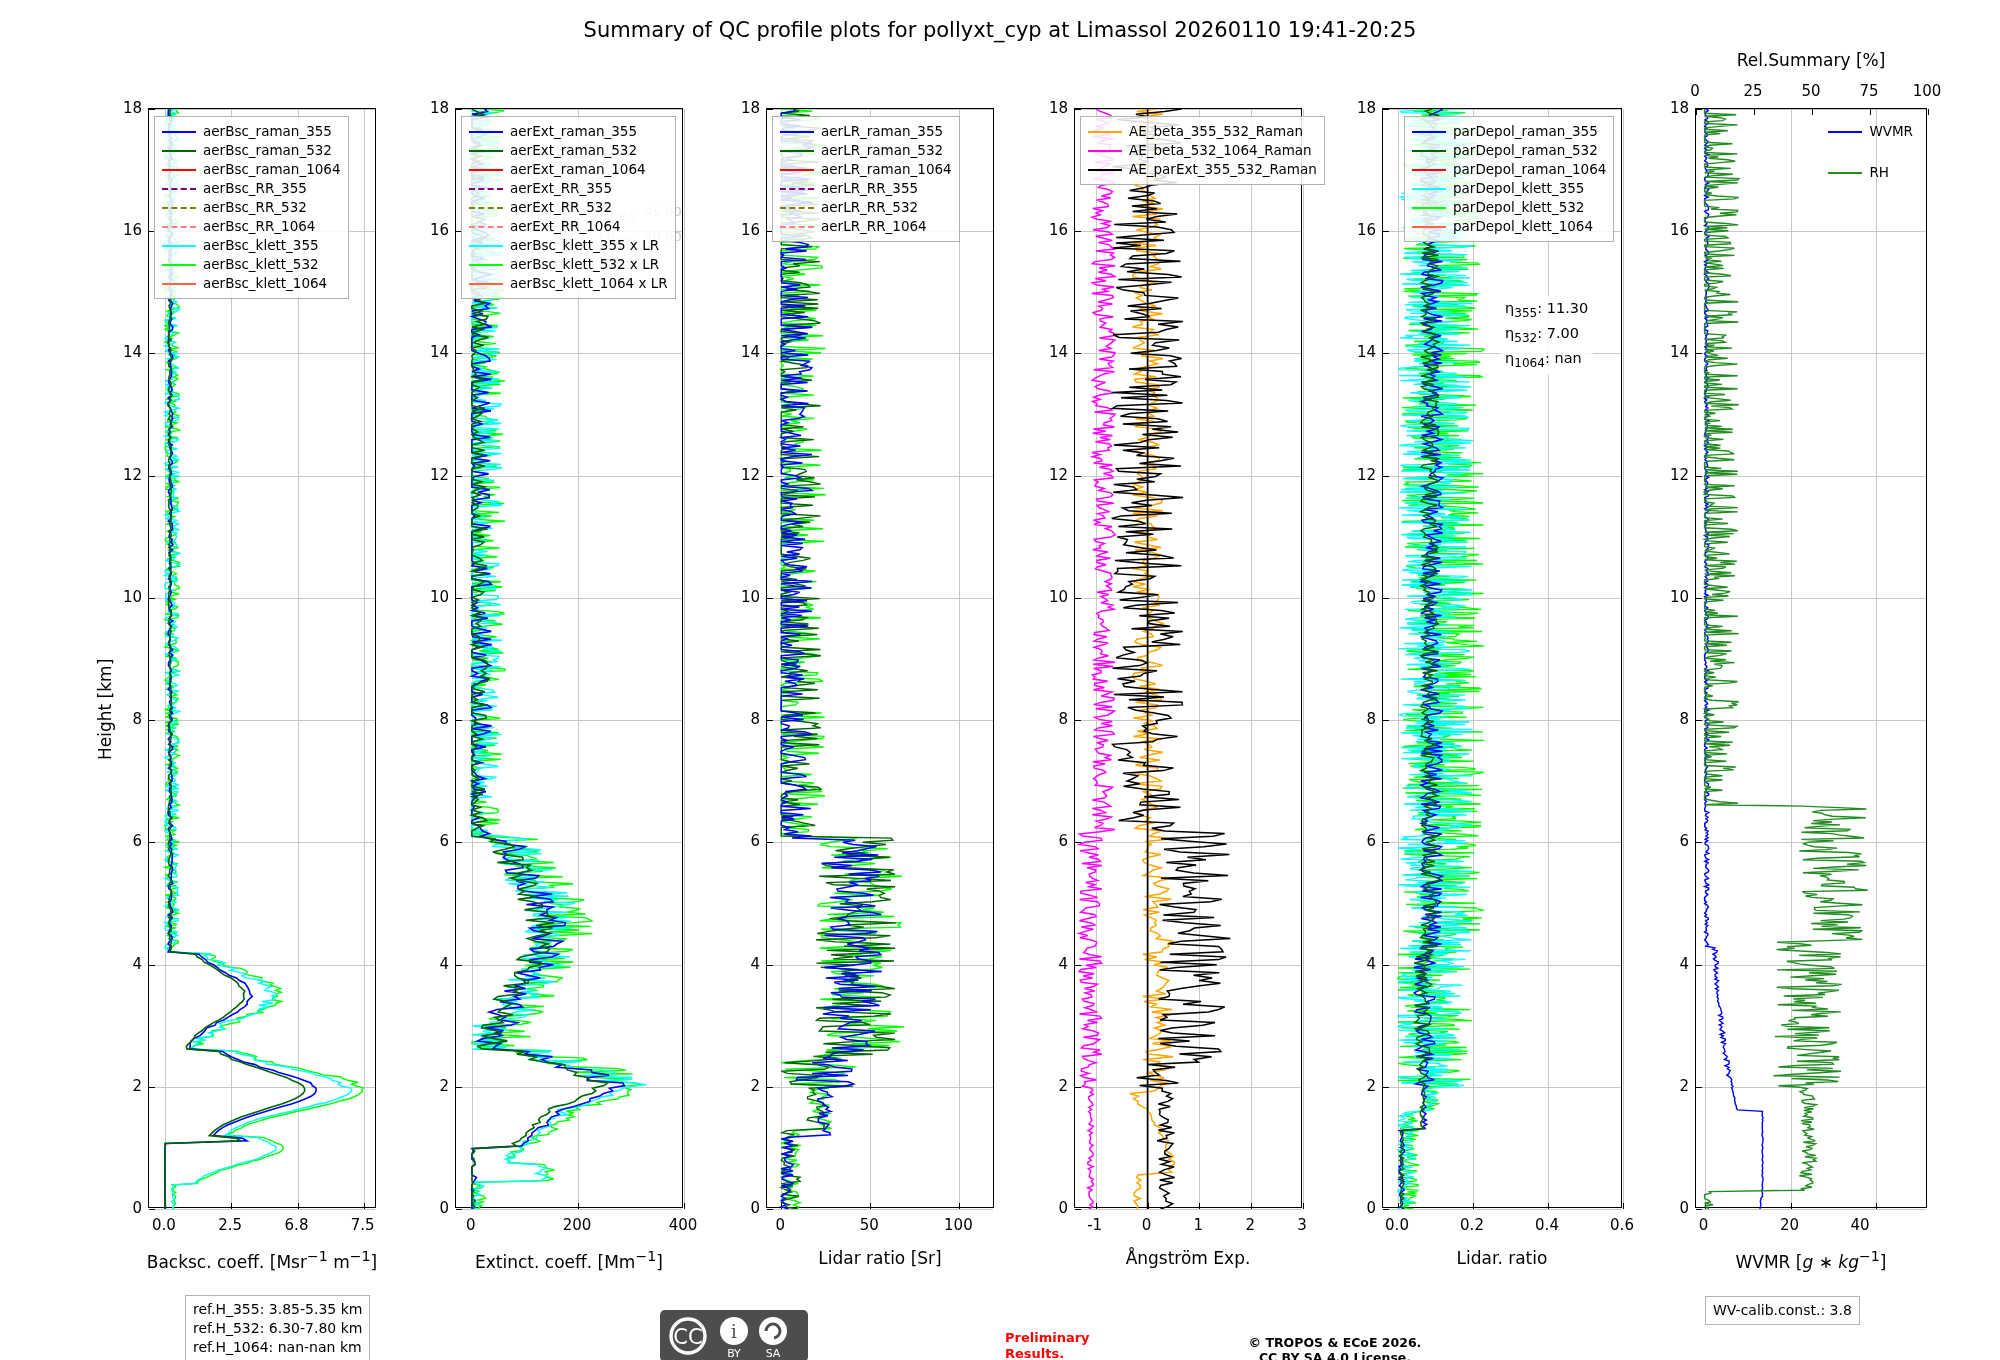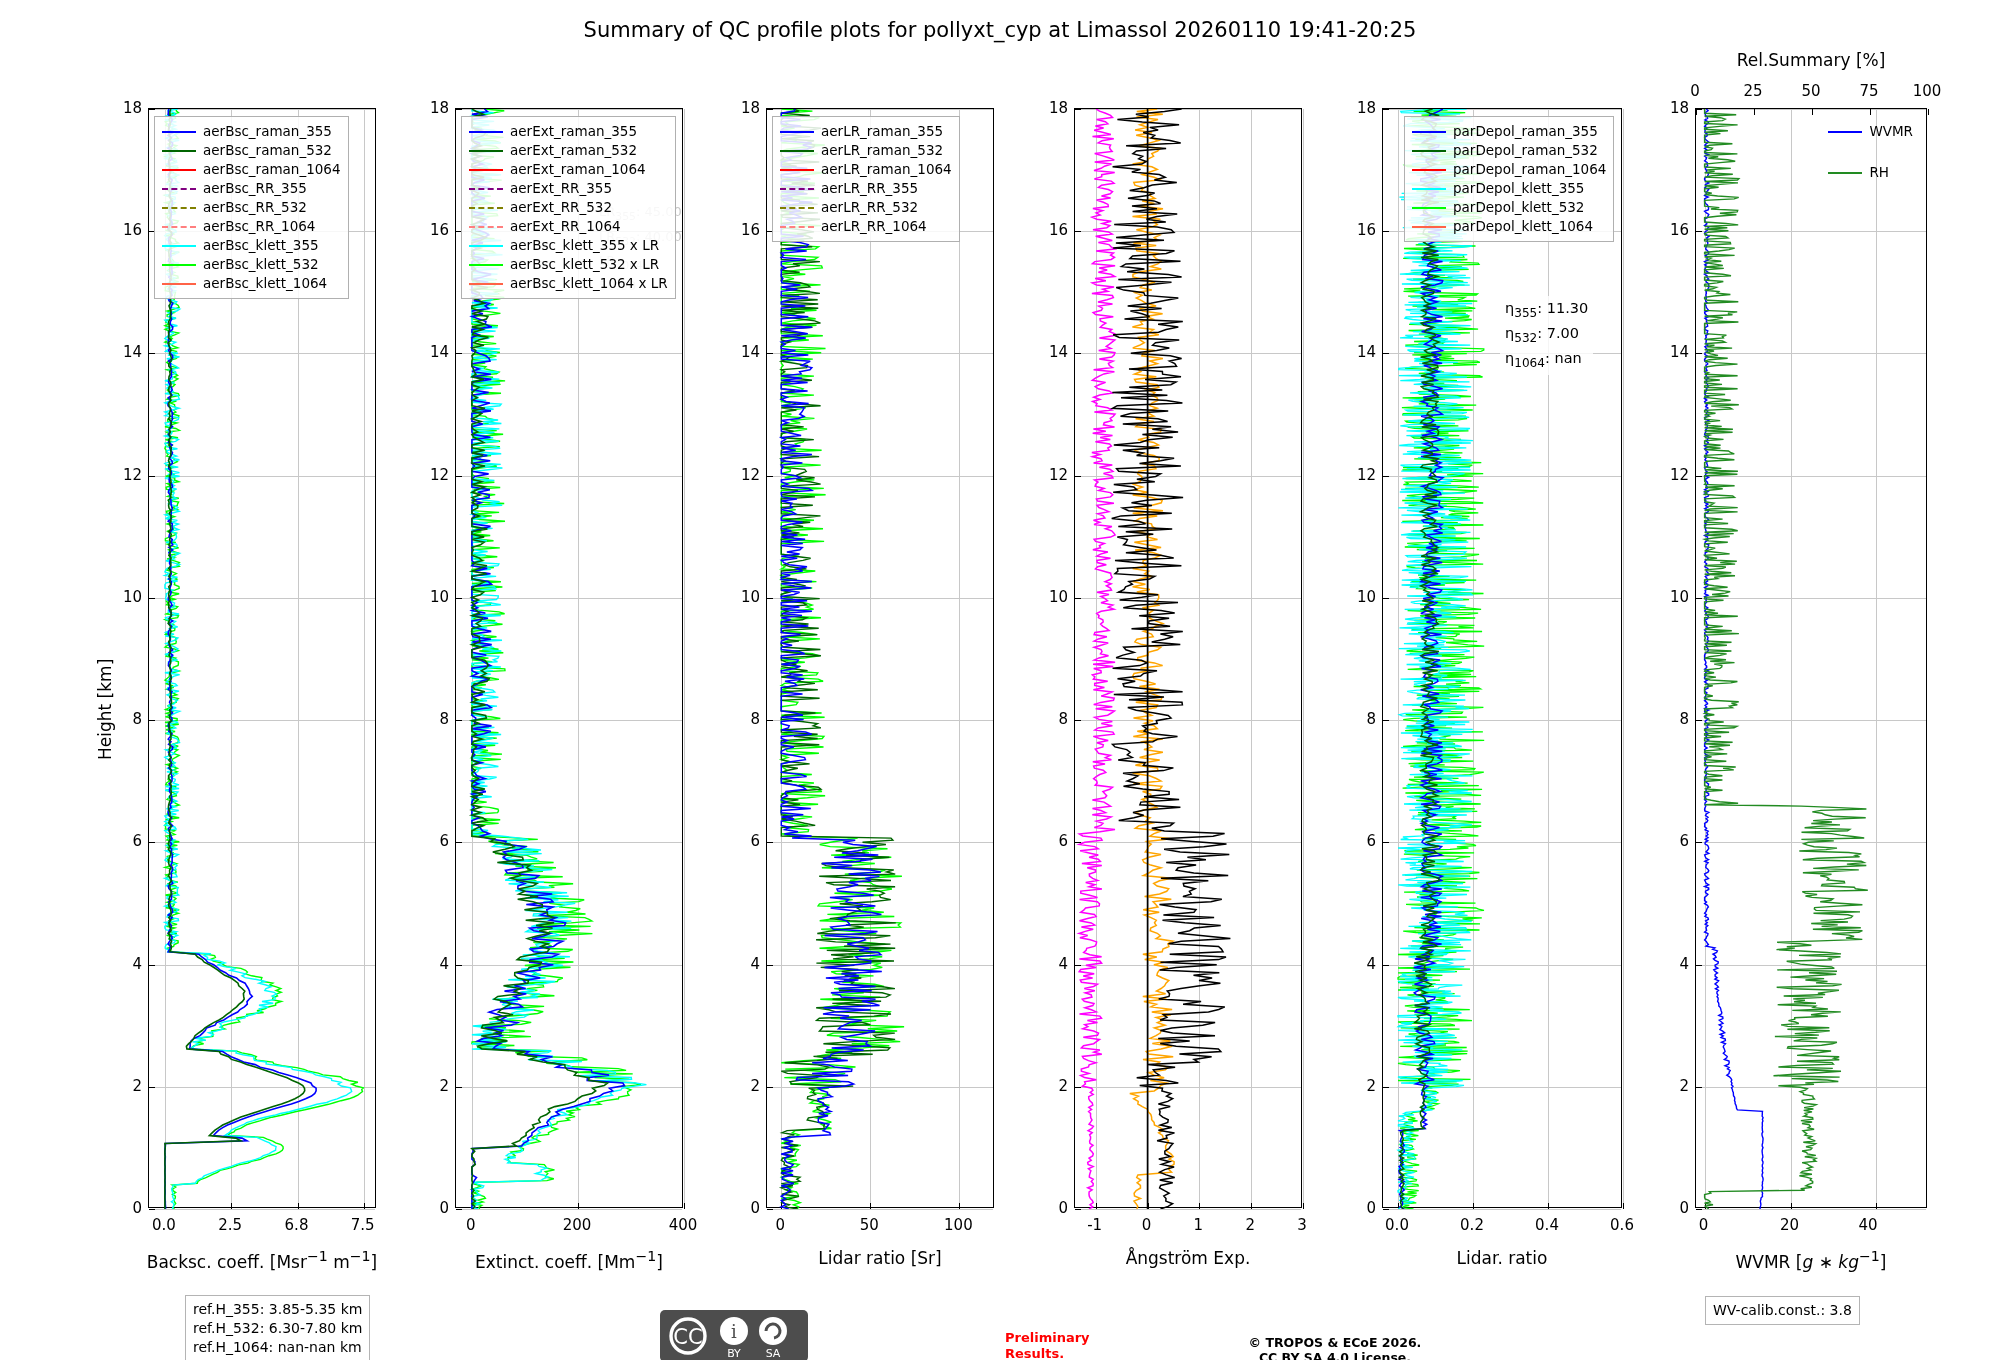--- a/index.html
+++ b/index.html
@@ -340,20 +340,34 @@
       <div class="tick-label-y" style="top: 366.7px; left: -48px; width: 42px;">12</div>
       <div class="tick-label-y" style="top: 244.4px; left: -48px; width: 42px;">14</div>
       <div class="tick-label-y" style="top: 122.2px; left: -48px; width: 42px;">16</div>
       <div class="tick-label-y" style="top: 0px; left: -48px; width: 42px;">18</div>
       <div class="tick-label-x" style="left: 20.7px; top: 1108px;">-1</div>
       <div class="tick-label-x" style="left: 72.5px; top: 1108px;">0</div>
       <div class="tick-label-x" style="left: 124.4px; top: 1108px;">1</div>
       <div class="tick-label-x" style="left: 176.2px; top: 1108px;">2</div>
       <div class="tick-label-x" style="left: 228px; top: 1108px;">3</div>
       <div class="axis-label" style="left: -20px; top: 1140px; width: 268px; text-align: center;">Ångström Exp.</div>
+      <div class="legend" style="left: 6px; top: 8px;">
+        <div class="row">
+          <span class="swatch" style="border-top-style: solid; border-top-color: rgb(255, 165, 0);"></span>
+          <span>AE_beta_355_532_Raman</span>
+        </div>
+        <div class="row">
+          <span class="swatch" style="border-top-style: solid; border-top-color: rgb(255, 0, 255);"></span>
+          <span>AE_beta_532_1064_Raman</span>
+        </div>
+        <div class="row">
+          <span class="swatch" style="border-top-style: solid; border-top-color: rgb(0, 0, 0);"></span>
+          <span>AE_parExt_355_532_Raman</span>
+        </div>
+      </div>
     </div>
     <div class="panel" style="left: 1382px; width: 240px;">
       <div class="plotbox" style="width: 240px; height: 1100px;">
         <div class="grid-line h" style="top: 1100px;"></div>
         <div class="tickmark y" style="top: 1100px; left: 0px;"></div>
         <div class="grid-line h" style="top: 977.8px;"></div>
         <div class="tickmark y" style="top: 977.8px; left: 0px;"></div>
         <div class="grid-line h" style="top: 855.6px;"></div>
         <div class="tickmark y" style="top: 855.6px; left: 0px;"></div>
         <div class="grid-line h" style="top: 733.3px;"></div>
@@ -475,21 +489,21 @@
       <div class="tick-label-y" style="top: 855.6px; left: -48px; width: 42px;">4</div>
       <div class="tick-label-y" style="top: 733.3px; left: -48px; width: 42px;">6</div>
       <div class="tick-label-y" style="top: 611.1px; left: -48px; width: 42px;">8</div>
       <div class="tick-label-y" style="top: 488.9px; left: -48px; width: 42px;">10</div>
       <div class="tick-label-y" style="top: 366.7px; left: -48px; width: 42px;">12</div>
       <div class="tick-label-y" style="top: 244.4px; left: -48px; width: 42px;">14</div>
       <div class="tick-label-y" style="top: 122.2px; left: -48px; width: 42px;">16</div>
       <div class="tick-label-y" style="top: 0px; left: -48px; width: 42px;">18</div>
       <div class="tick-label-x" style="left: 8.6px; top: 1108px;">0</div>
       <div class="tick-label-x" style="left: 94.5px; top: 1108px;">20</div>
-      <div class="tick-label-x" style="left: 173px; top: 1108px;">40</div>
+      <div class="tick-label-x" style="left: 165px; top: 1108px;">40</div>
       <div class="tick-label-x" style="left: 0px; top: -26px;">0</div>
       <div class="tick-label-x" style="left: 58px; top: -26px;">25</div>
       <div class="tick-label-x" style="left: 116px; top: -26px;">50</div>
       <div class="tick-label-x" style="left: 174px; top: -26px;">75</div>
       <div class="tick-label-x" style="left: 232px; top: -26px;">100</div>
       <div class="axis-label" style="left: 0px; top: -58px; width: 232px;">Rel.Summary [%]</div>
       <div class="axis-label" style="left: -20px; top: 1140px; width: 272px;">WVMR [<i>g</i> ∗ <i>kg</i><sup>−1</sup>]</div>
       <div class="legend" style="right: 6px; top: 8px; border-color: transparent; background: transparent;">
         <div class="row" style="margin-bottom: 22px;">
           <span class="swatch" style="border-top-style: solid; border-top-color: rgb(0, 0, 255);"></span>

